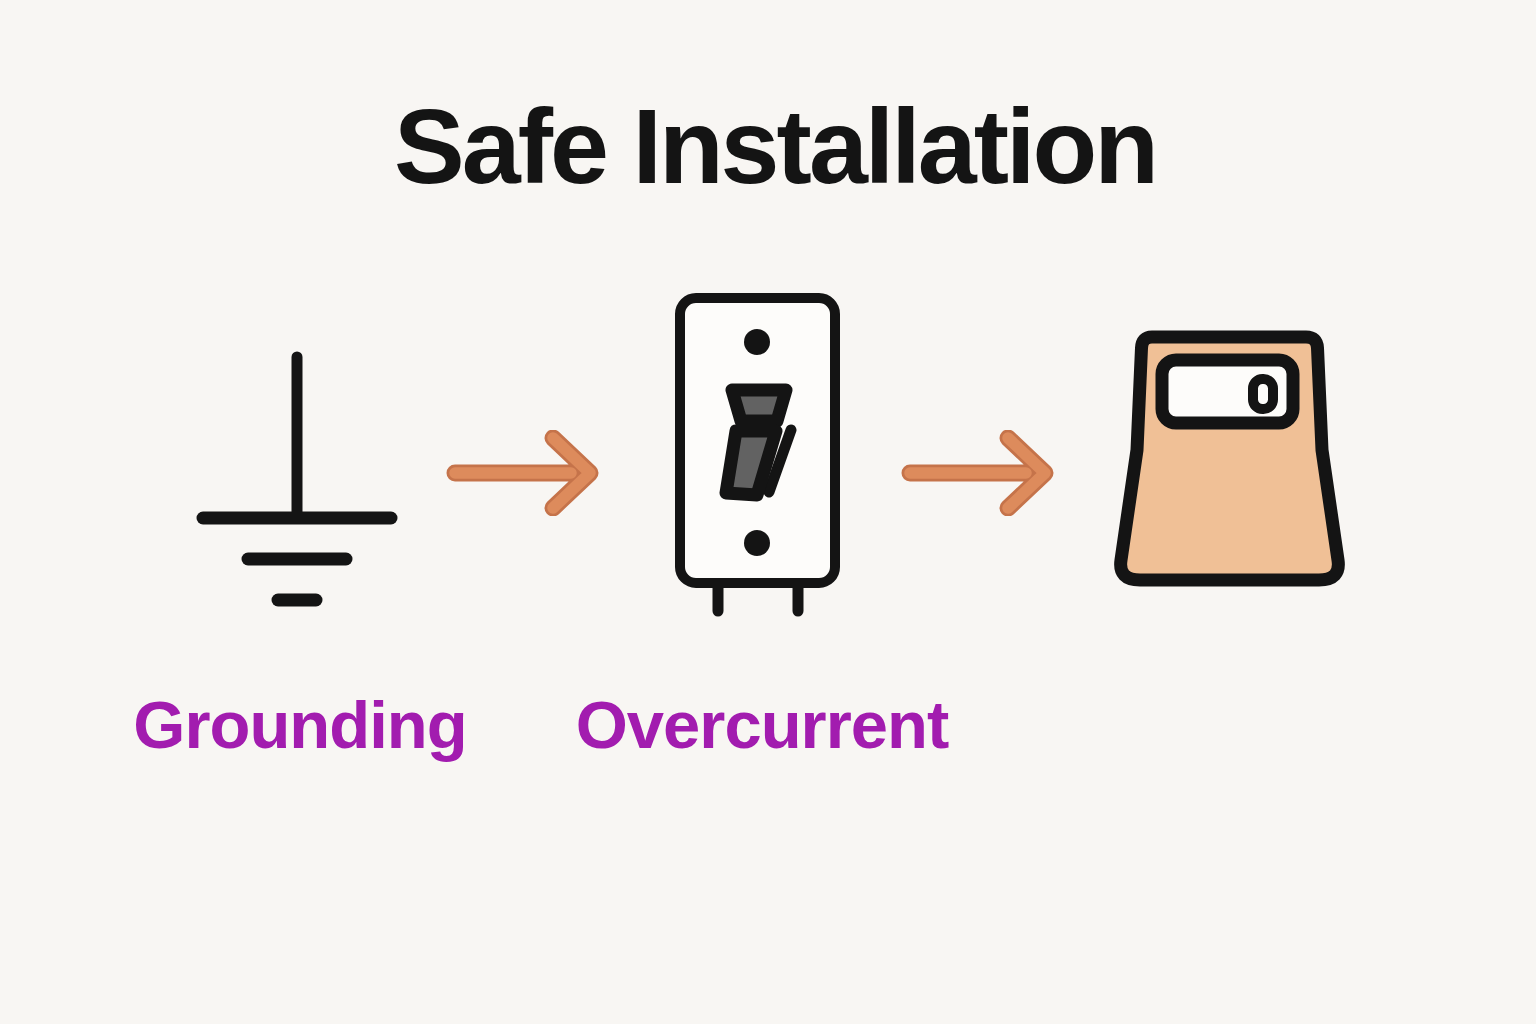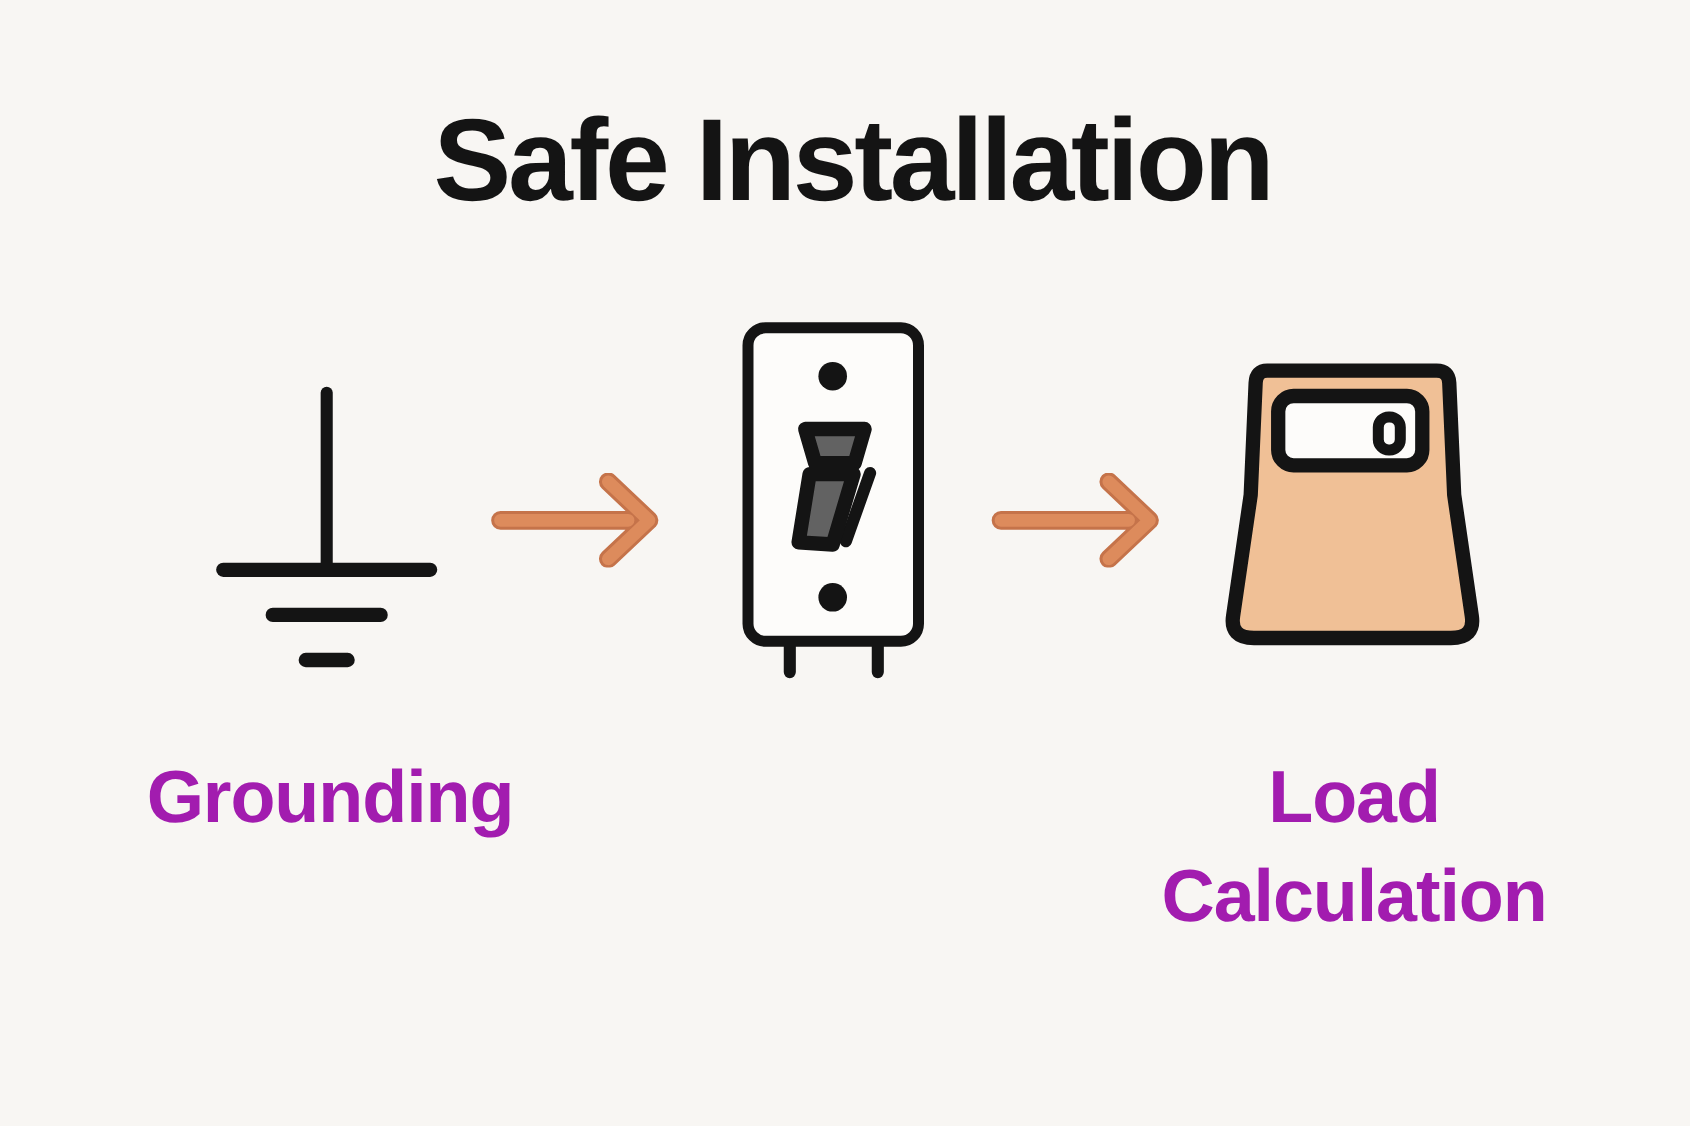--- a/index.html
+++ b/index.html
@@ -111,20 +111,17 @@
       <rect x="1162" y="360" width="131" height="63" rx="14" fill="#FDFCFA" stroke="#141414" stroke-width="13"></rect>
       <rect x="1253" y="379" width="20" height="30" rx="9.5" fill="#FDFCFA" stroke="#141414" stroke-width="10"></rect>
     </svg>
   </div>
 
   <div class="step-label label-grounding">
     <span class="line">Grounding</span>
   </div>
 
   <div class="step-label label-overcurrent">
+    <span class="line">Overcurrent</span>
   </div>
 
-  <div class="step-label label-load">
-    <span class="line">Load</span>
-    <span class="line">Calculation</span>
-  </div>
 
 </div>
 
 </body></html>

